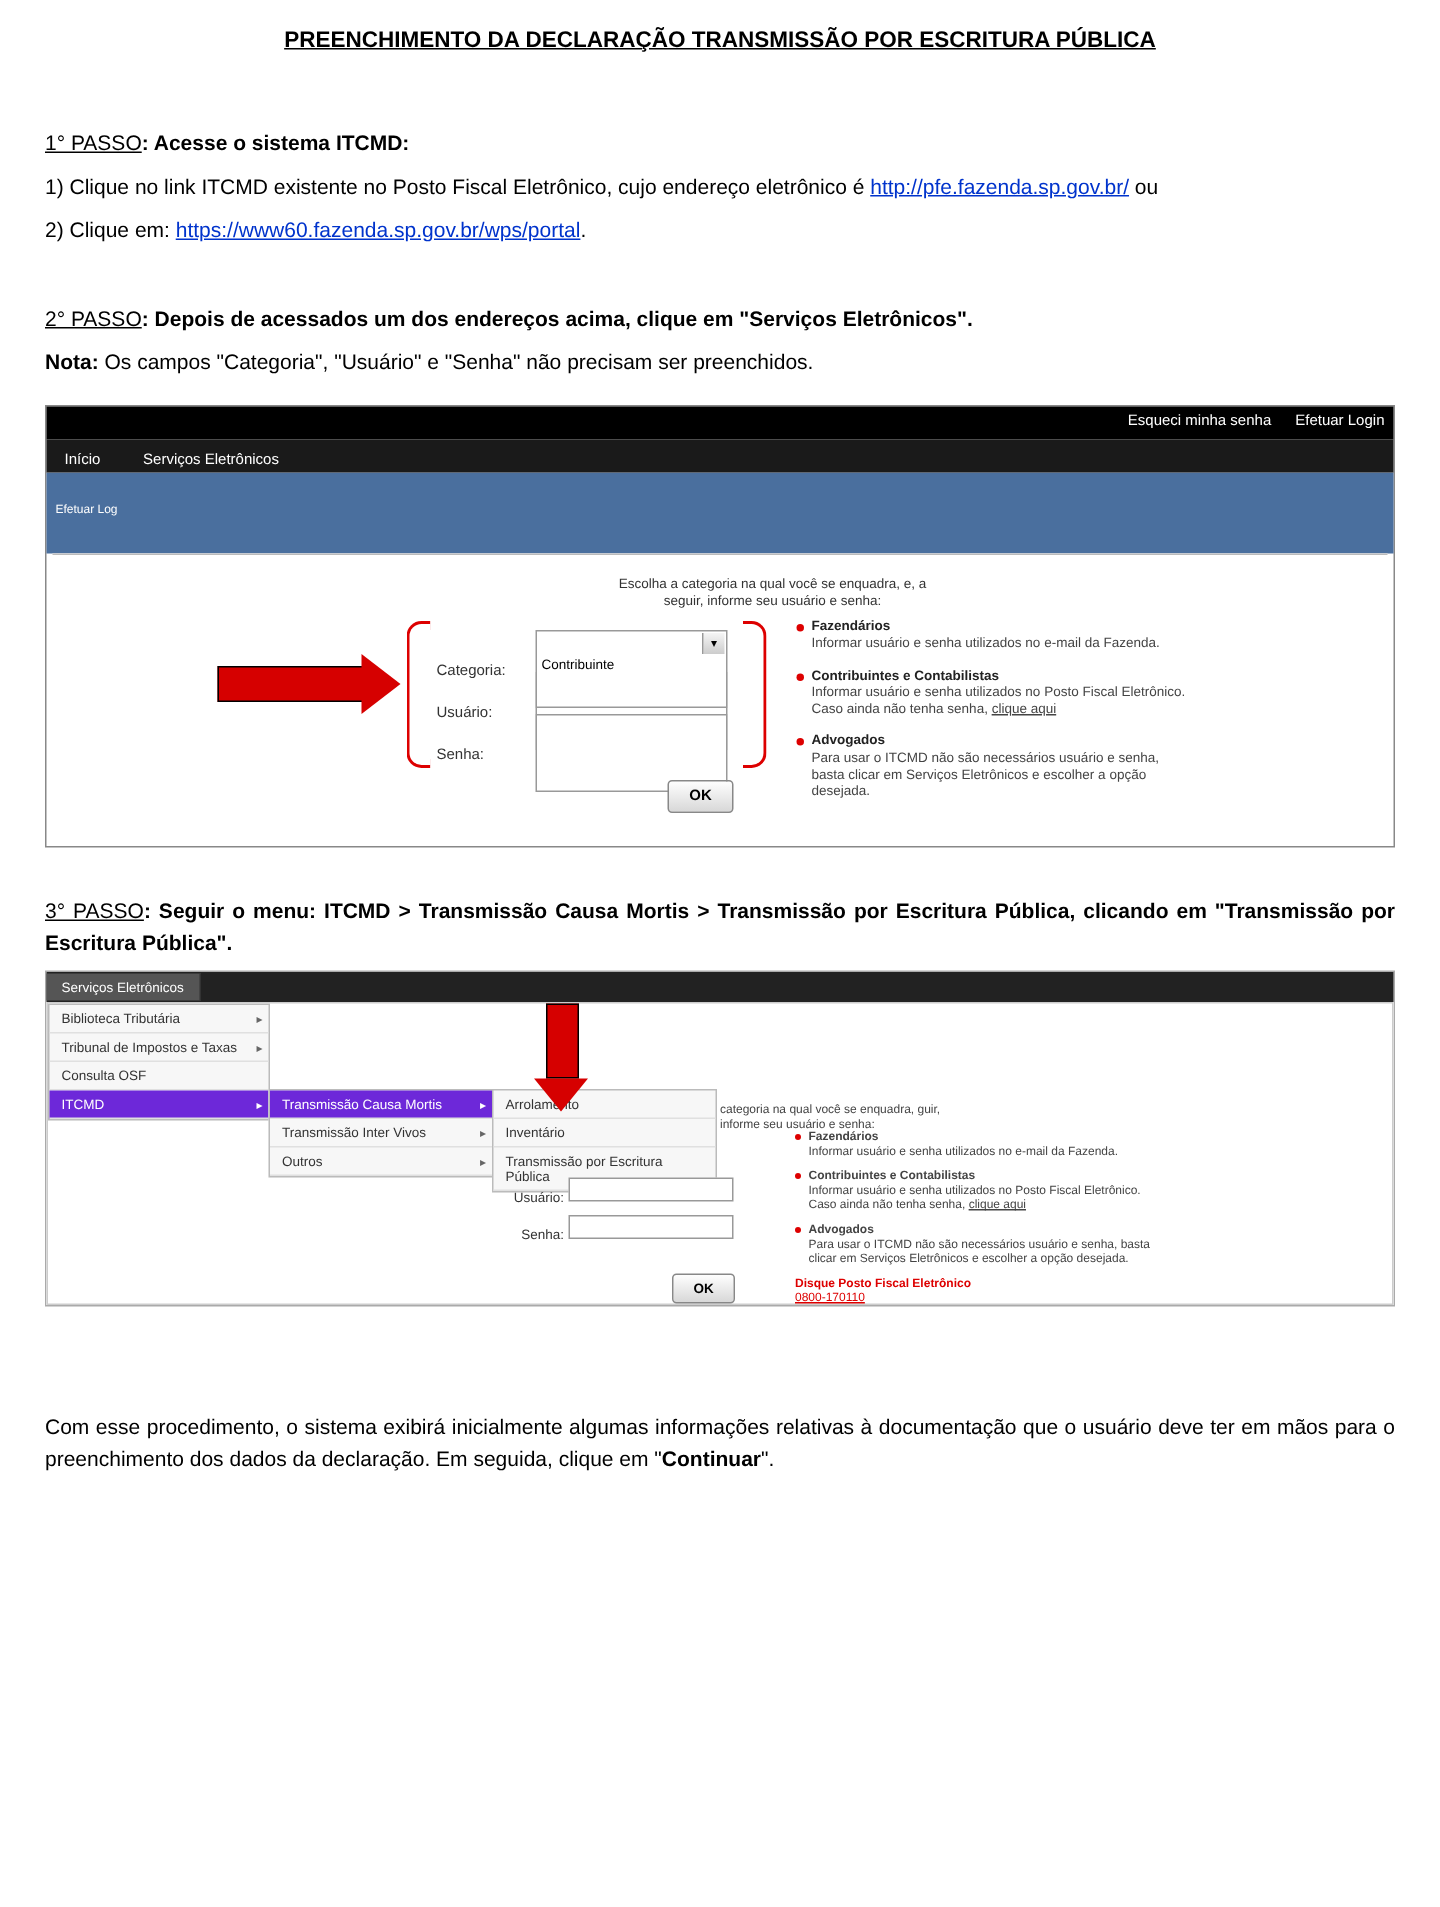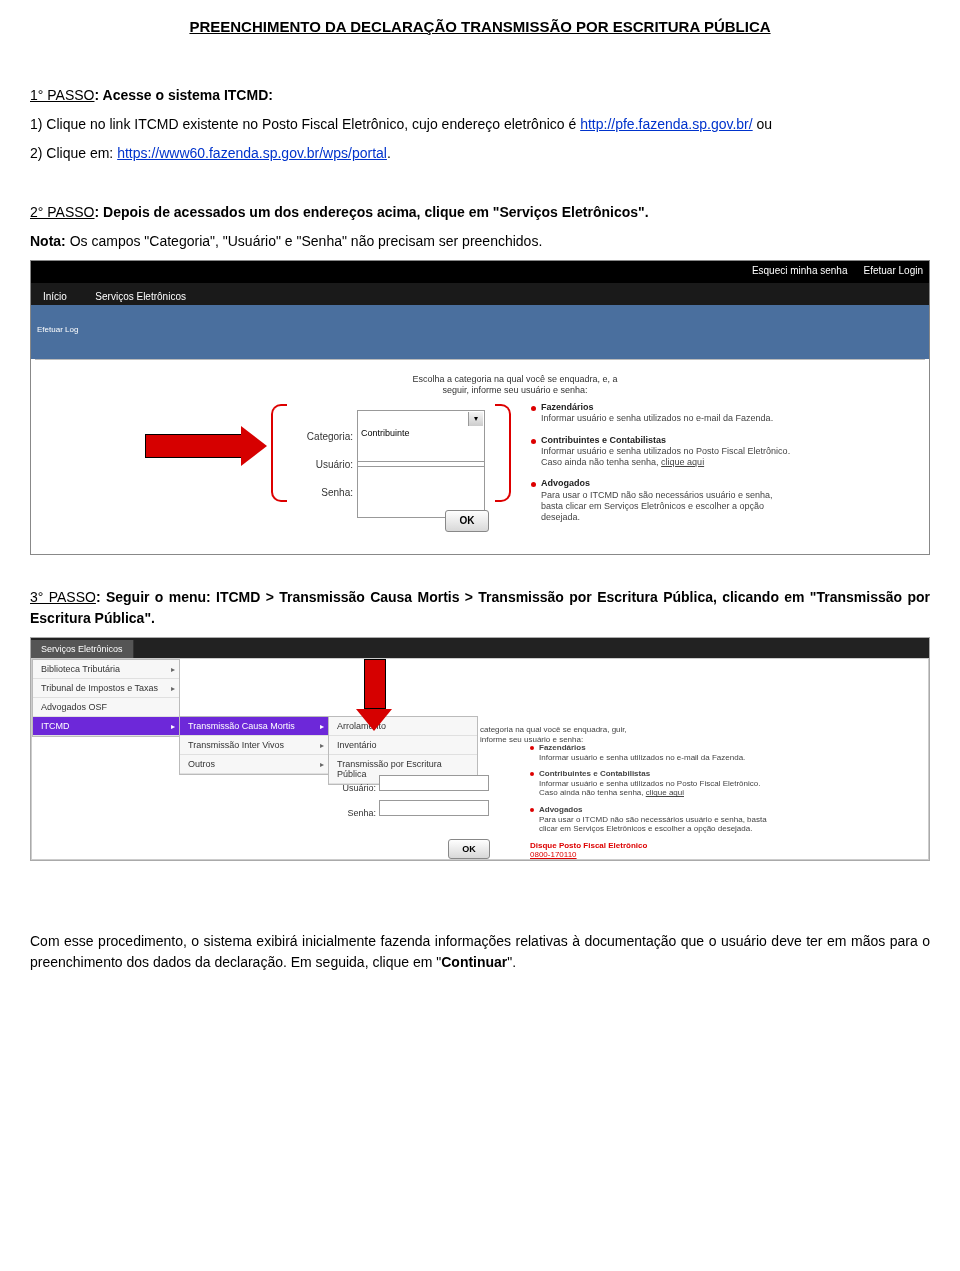--- a/index.html
+++ b/index.html
@@ -6,33 +6,33 @@
 .page{padding:18px 30px 20px 30px}
 .title{font-size:15px;font-weight:bold;text-decoration:underline;text-align:center;margin-bottom:50px}
 .para{font-size:14px;line-height:1.5;text-align:justify;margin:8px 0}
 .step-label{font-weight:normal;text-decoration:underline}
 .bold{font-weight:bold}
 .link{color:#0033cc;text-decoration:underline}
 .gap{height:22px}
 .biggap{height:30px}
 
 
-.shot{border:1px solid #888;background:#fff;margin:8px 0 32px 0}
+.shot{border:1px solid #888;background:#fff;margin:18px 0 32px 0}
 .blackbar{background:#000;height:22px;position:relative}
 .blackbar .rt{position:absolute;right:6px;top:4px;color:#fff;font-size:10px}
 .blackbar .rt span{margin-left:16px}
 .tabs{background:#1a1a1a;height:22px;position:relative}
 .tabs .tab{display:inline-block;color:#fff;font-size:10px;padding:8px 12px}
 .bluebar{background:#4a6f9e;height:14px;color:#fff;font-size:8px;padding:20px 6px}
 .whitebox{background:#fff;min-height:190px;position:relative;margin:0 4px 4px 4px;border-top:1px solid #bbb}
 
 .form-intro{position:absolute;left:370px;top:14px;width:220px;font-size:9px;color:#333;text-align:center;line-height:1.2}
 .form-rows{position:absolute;left:256px;top:50px}
 .form-row{margin-bottom:8px;height:20px}
-.form-row label{display:inline-block;width:62px;font-size:10px;color:#333;text-align:right;margin-right:4px}
+.form-row label{display:inline-block;width:62px;font-size:10px;color:#333;margin-right:4px}
 .form-row .field{display:inline-block;width:120px;height:16px;border:1px solid #999;background:#fff;font-size:9px;padding:17px 3px;vertical-align:middle}
 .form-row .dd{position:relative}
 .form-row .ddbtn{position:absolute;right:1px;top:1px;width:14px;height:14px;background:linear-gradient(#f5f5f5,#ccc);border-left:1px solid #999;font-size:8px;text-align:center;line-height:14px}
 .okbtn{position:absolute;left:410px;top:150px;width:42px;height:20px;background:linear-gradient(#fefefe,#d8d8d8);border:1px solid #888;border-radius:3px;font-size:10px;font-weight:bold;text-align:center;line-height:20px}
 
 .bracket-l{position:absolute;left:236px;top:44px;width:14px;height:94px;border:2px solid #d00;border-right:none;border-radius:10px 0 0 10px}
 .bracket-r{position:absolute;left:460px;top:44px;width:14px;height:94px;border:2px solid #d00;border-left:none;border-radius:0 10px 10px 0}
 .arrow{position:absolute;left:110px;top:74px}
 .arrow .shaft{width:96px;height:22px;background:#d60000;border:1px solid #000}
 .arrow .head{position:absolute;left:96px;top:-8px;width:0;height:0;border-top:20px solid transparent;border-bottom:20px solid transparent;border-left:26px solid #d60000}
@@ -120,21 +120,21 @@
  </div>
 
  <p class="para"><span class="step-label">3° PASSO</span><span class="bold">: Seguir o menu: ITCMD &gt; Transmissão Causa Mortis &gt; Transmissão por Escritura Pública, clicando em "Transmissão por Escritura Pública".</span></p>
 
  <div class="shot2">
   <div class="navtabs"><span class="t">Serviços Eletrônicos</span></div>
   <div class="menuarea">
     <div class="menucol col1">
       <div class="mi"><span>Biblioteca Tributária</span><span class="arr">▸</span></div>
       <div class="mi"><span>Tribunal de Impostos e Taxas</span><span class="arr">▸</span></div>
-      <div class="mi"><span>Advogados OSF</span></div>
+      <div class="mi"><span>Consulta OSF</span></div>
       <div class="mi active"><span>ITCMD</span><span class="arr">▸</span></div>
     </div>
     <div class="menucol col2">
       <div class="mi active"><span>Transmissão Causa Mortis</span><span class="arr">▸</span></div>
       <div class="mi"><span>Transmissão Inter Vivos</span><span class="arr">▸</span></div>
       <div class="mi"><span>Outros</span><span class="arr">▸</span></div>
     </div>
     <div class="menucol col3">
       <div class="mi">Arrolamento</div>
       <div class="mi">Inventário</div>
@@ -154,14 +154,14 @@
       <div class="it"><b>Fazendários</b><br><span>Informar usuário e senha utilizados no e-mail da Fazenda.</span></div>
       <div class="it"><b>Contribuintes e Contabilistas</b><br><span>Informar usuário e senha utilizados no Posto Fiscal Eletrônico.</span><br><span>Caso ainda não tenha senha, </span><span style="text-decoration:underline">clique aqui</span></div>
       <div class="it"><b>Advogados</b><br><span>Para usar o ITCMD não são necessários usuário e senha, basta clicar em Serviços Eletrônicos e escolher a opção desejada.</span></div>
       <div class="disque">Disque Posto Fiscal Eletrônico</div>
       <div class="fone">0800-170110</div>
     </div>
   </div>
  </div>
 
  <div class="biggap"></div>
- <p class="para"><span>Com esse procedimento, o sistema exibirá inicialmente fazenda informações relativas à documentação que o usuário deve ter em mãos para o preenchimento dos dados da declaração. Em seguida, clique em "</span><span class="bold">Continuar</span><span>".</span></p>
+ <p class="para"><span>Com esse procedimento, o sistema exibirá inicialmente algumas informações relativas à documentação que o usuário deve ter em mãos para o preenchimento dos dados da declaração. Em seguida, clique em "</span><span class="bold">Continuar</span><span>".</span></p>
 </div>
 
 </body></html>

